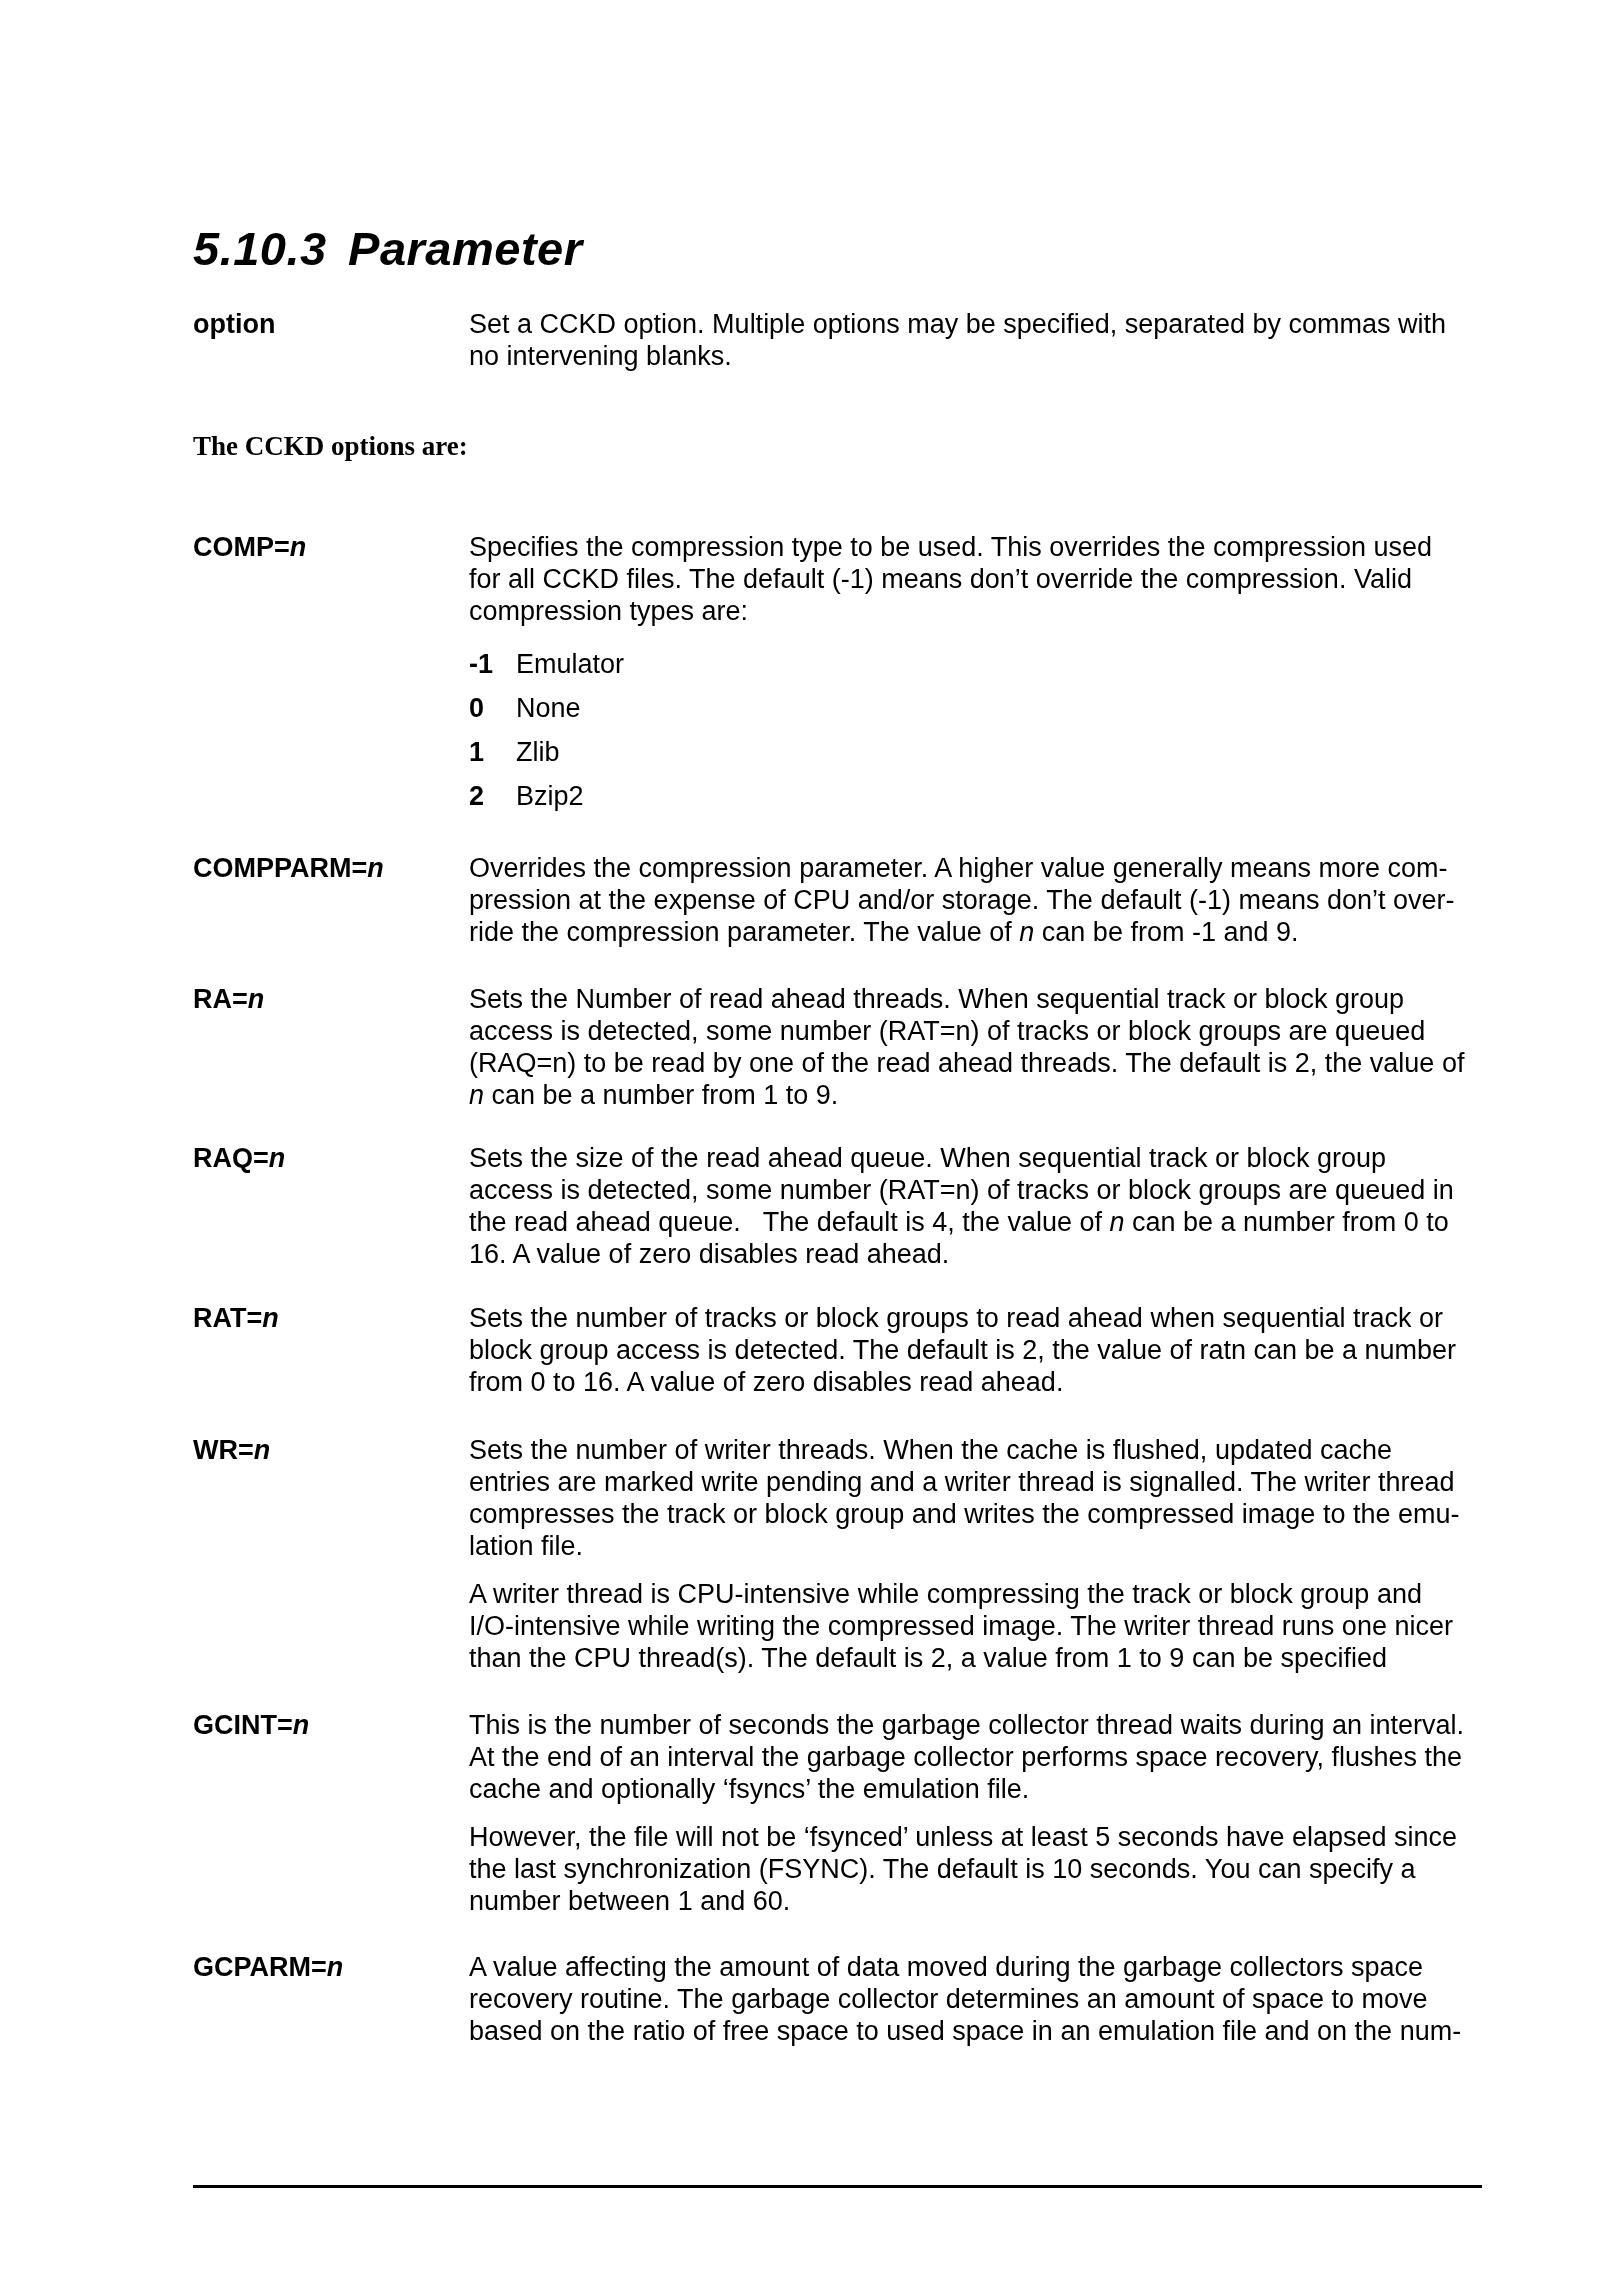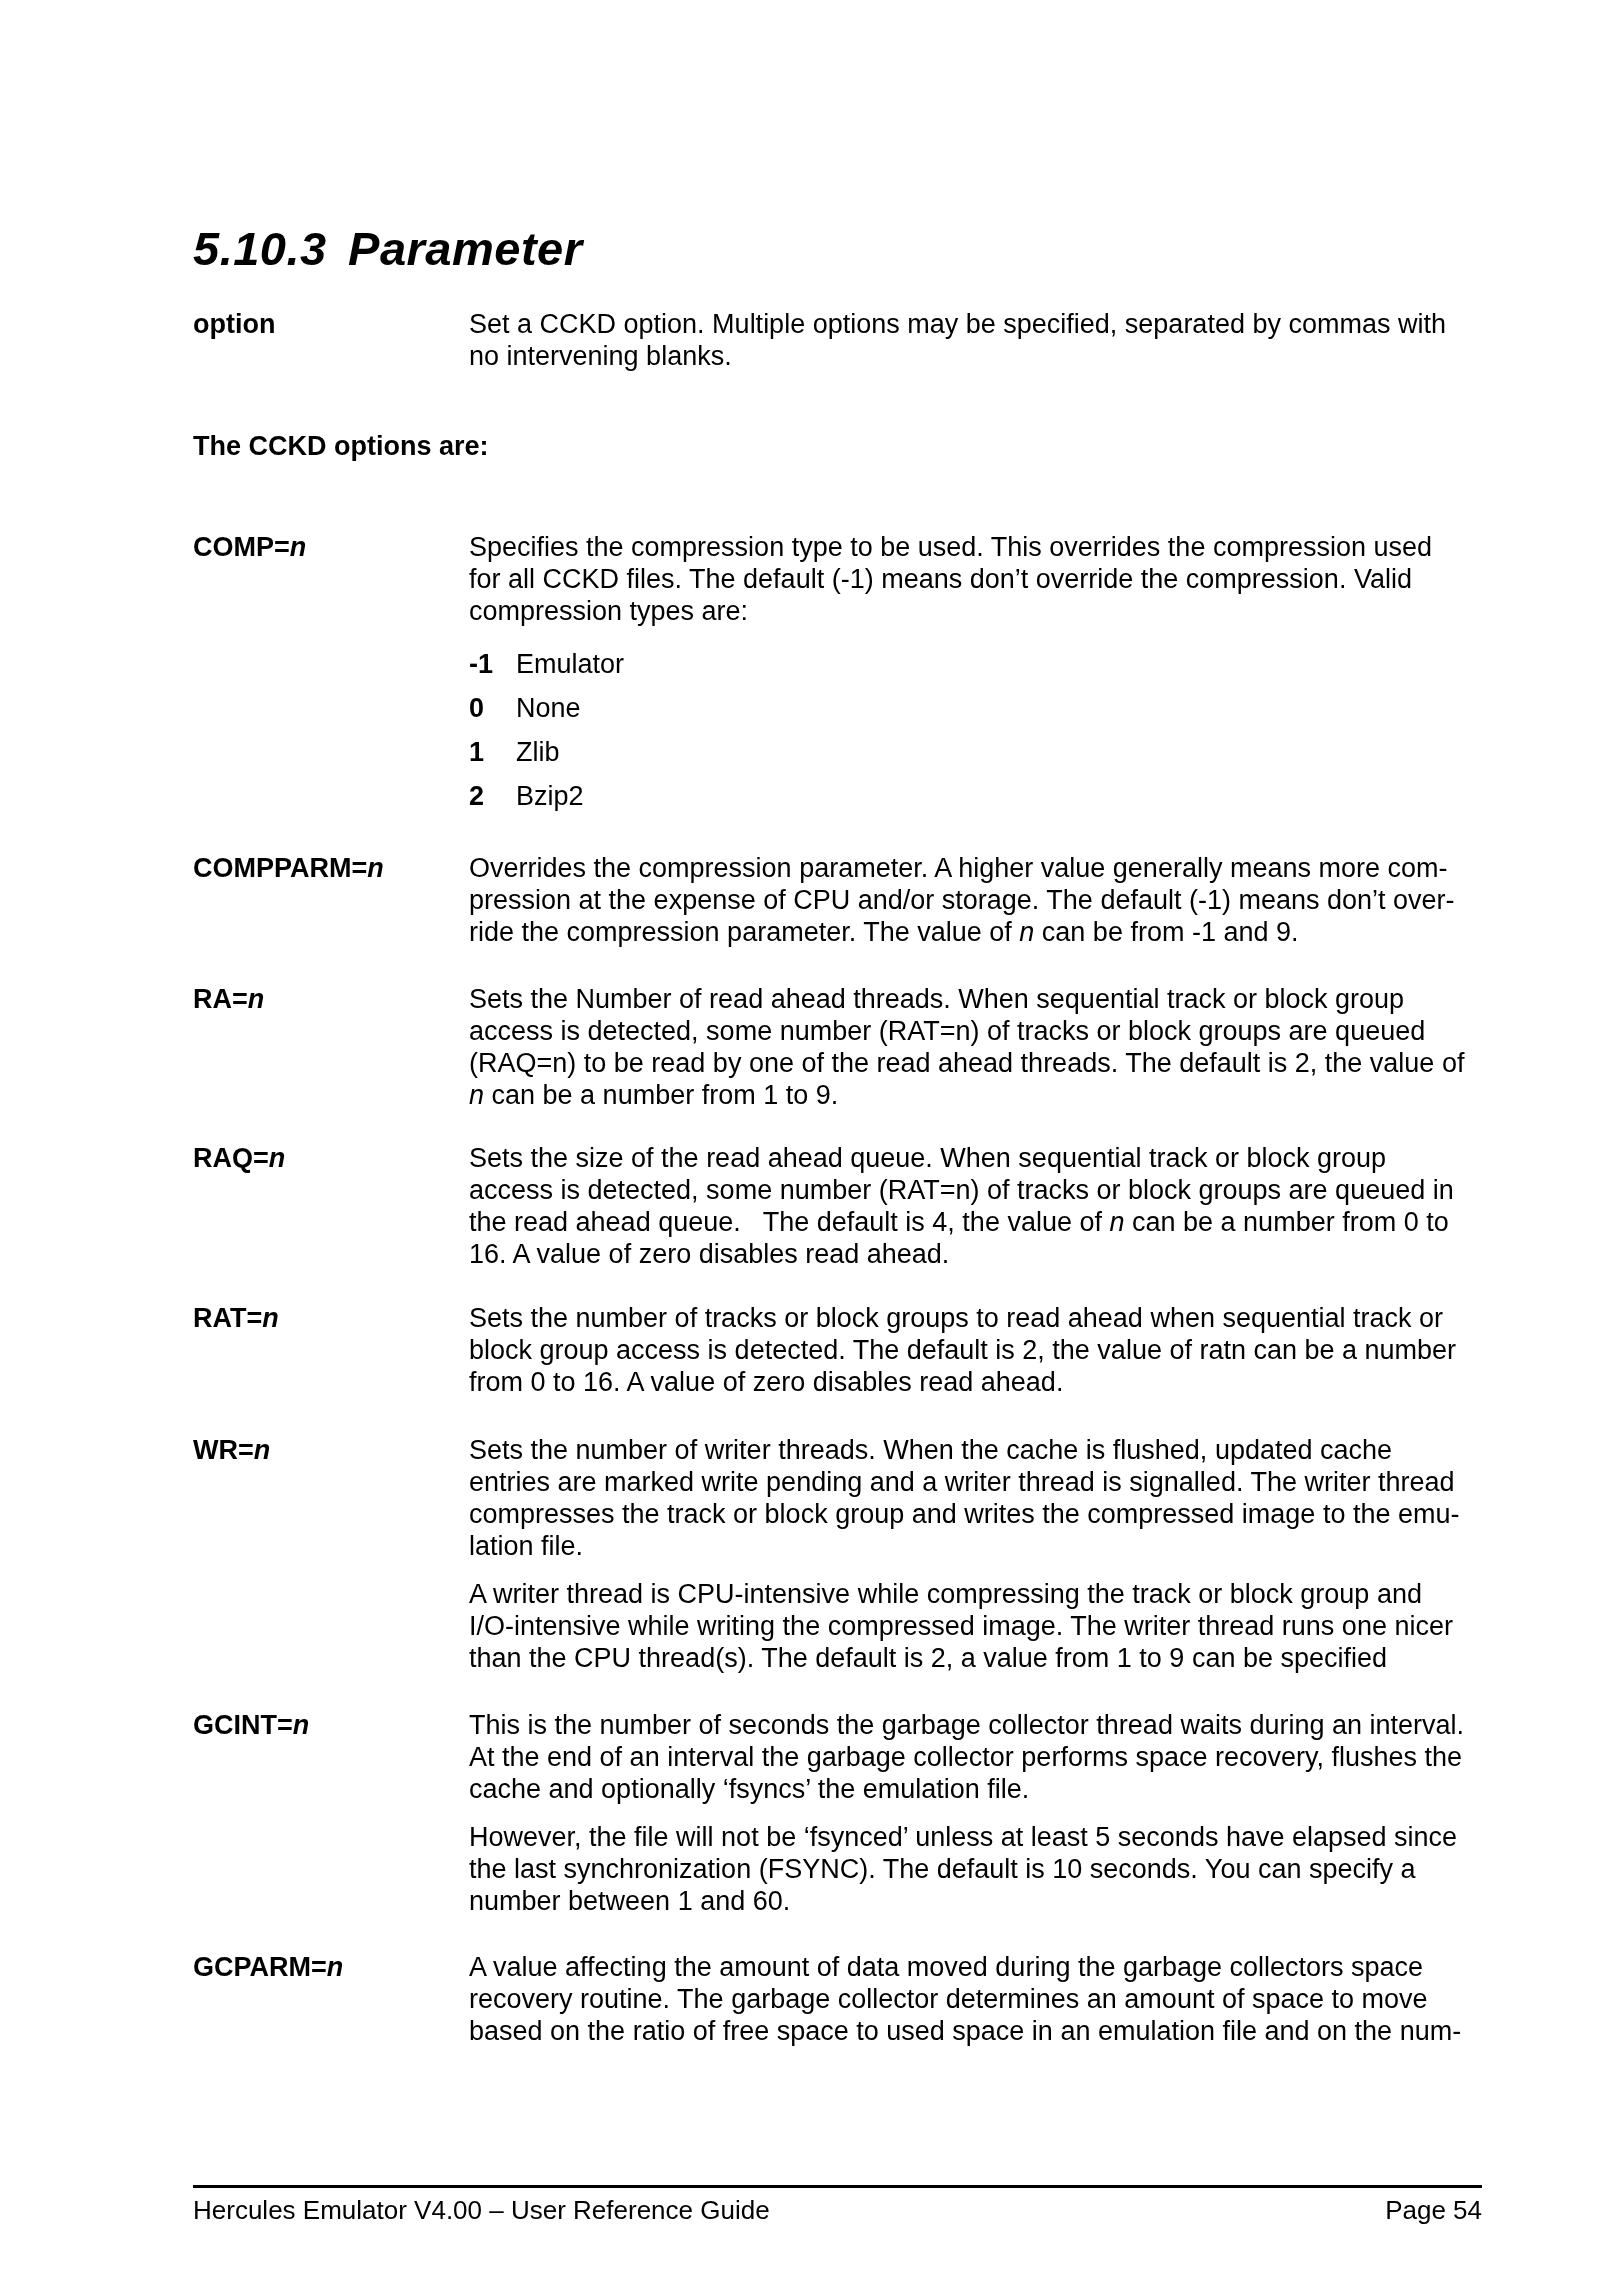--- a/index.html
+++ b/index.html
@@ -42,21 +42,21 @@
   }
   .desc { flex: 1; min-width: 0; }
   .para { white-space: pre-wrap; }
   .para + .para { margin-top: 16px; }
   .sublist { margin-top: 21.4px; }
   .sublist-item { display: flex; }
   .sublist-item + .sublist-item { margin-top: 12px; }
   .sublist-value { flex: 0 0 47px; width: 47px; font-weight: bold; }
 
   #sec-option     { margin-top: 32px; }
-  #sec-cckd-intro { margin-top: 58px; }
+  #sec-cckd-intro { margin-top: 58px; font-family: Liberation Serif, serif; }
   #sec-comp       { margin-top: 69px; }
   #sec-compparm   { margin-top: 40px; }
   #sec-ra         { margin-top: 35px; }
   #sec-raq        { margin-top: 31px; }
   #sec-rat        { margin-top: 32px; }
   #sec-wr         { margin-top: 36px; }
   #sec-gcint      { margin-top: 35px; }
   #sec-gcparm     { margin-top: 34px; }
 
   .footer {
@@ -159,19 +159,15 @@
         <div id="sec-gcparm" class="sec">
           <div class="term">GCPARM=<i>n</i></div>
           <div class="desc">
             <div class="para">A value affecting the amount of data moved during the garbage collectors space<br>recovery routine. The garbage collector determines an amount of space to move<br>based on the ratio of free space to used space in an emulation file and on the num-</div>
           </div>
         </div>
       </div>
   </div>
   <footer class="footer">
     <div class="footer-rule"></div>
-    <div class="footer-row">
-      <span>Hercules Emulator V4.00 – User Reference Guide</span>
-      <span>Page 54</span>
-    </div>
   </footer>
 </div>
 
 
 </body></html>

